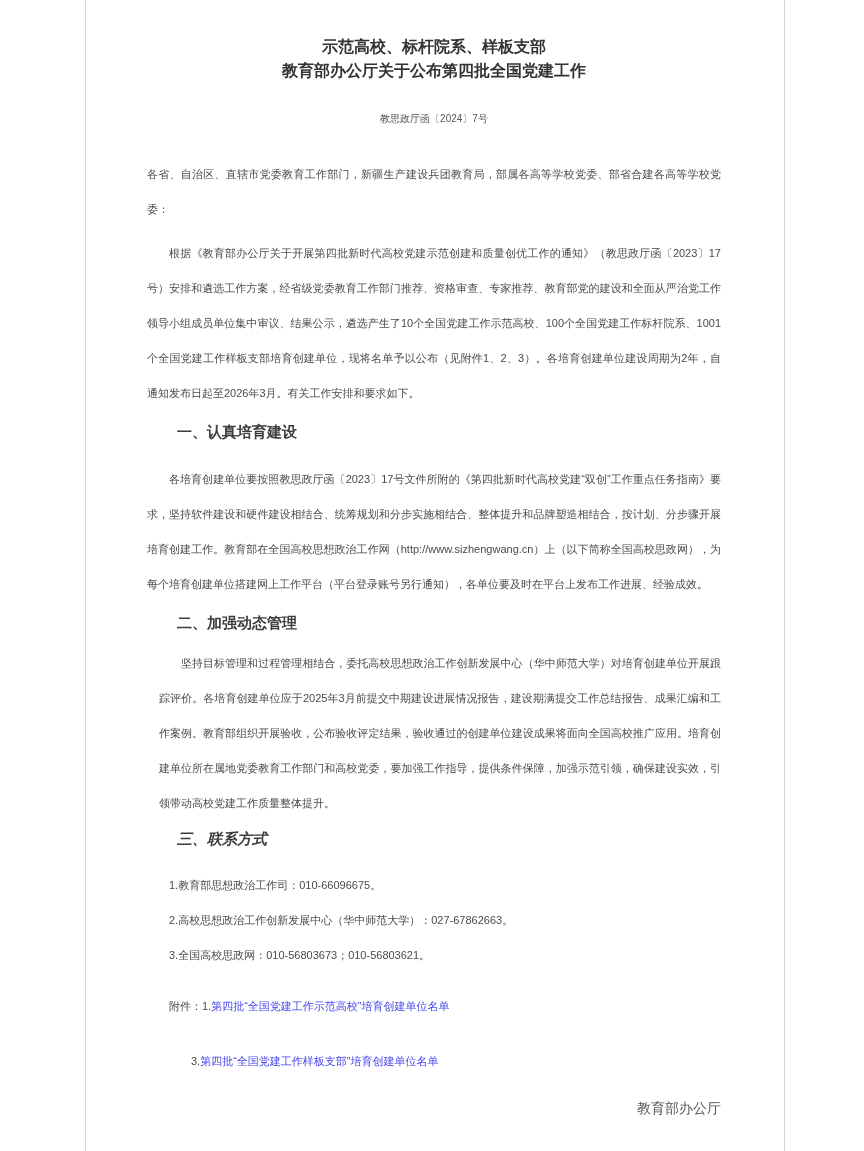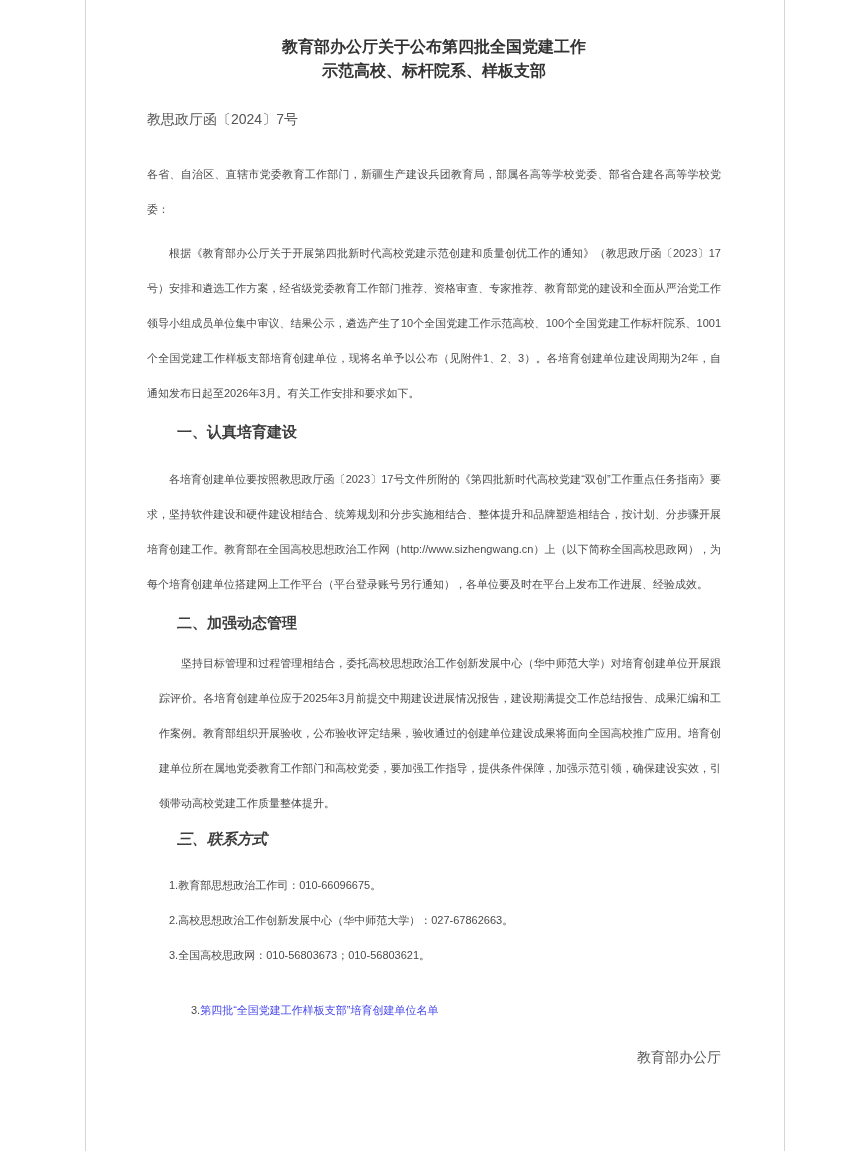--- a/index.html
+++ b/index.html
@@ -22,23 +22,23 @@
     margin: 0;
     font-size: 16px;
     font-weight: bold;
     color: #333333;
     text-align: center;
     line-height: 24px;
   }
   .title .tl { display: block; }
   .docnum {
     margin: 26px 0 0;
-    font-size: 14px;
+    font-size: 10px;
     color: #555555;
-    text-align: left;
+    text-align: center;
     line-height: 20px;
   }
   .bodytext {
     font-size: 11px;
     color: #4a4a4a;
     line-height: 35px;
     margin: 0;
     text-align: justify;
   }
   .salutation { margin-top: 28px; }
@@ -75,40 +75,43 @@
   .mt17 { margin-top: 17px; }
   .mt18 { margin-top: 0; }
   .mt20 { margin-top: 20px; }
 </style>
 </head>
 <body>
 
 <div class="frame">
 
   <h1 class="title">
+    <span class="tl">示范高校、标杆院系、样板支部</span>
     <span class="tl">教育部办公厅关于公布第四批全国党建工作</span>
-    <span class="tl">示范高校、标杆院系、样板支部</span>
   </h1>
 
   <p class="docnum">教思政厅函〔2024〕7号</p>
 
   <p class="bodytext salutation">各省、自治区、直辖市党委教育工作部门，新疆生产建设兵团教育局，部属各高等学校党委、部省合建各高等学校党委：</p>
 
   <p class="bodytext indent2 mt9">根据《教育部办公厅关于开展第四批新时代高校党建示范创建和质量创优工作的通知》（教思政厅函〔2023〕17号）安排和遴选工作方案，经省级党委教育工作部门推荐、资格审查、专家推荐、教育部党的建设和全面从严治党工作领导小组成员单位集中审议、结果公示，遴选产生了10个全国党建工作示范高校、100个全国党建工作标杆院系、1001个全国党建工作样板支部培育创建单位，现将名单予以公布（见附件1、2、3）。各培育创建单位建设周期为2年，自通知发布日起至2026年3月。有关工作安排和要求如下。</p>
 
   <h2 class="sect mt7">一、认真培育建设</h2>
   <p class="bodytext indent2 mt17">各培育创建单位要按照教思政厅函〔2023〕17号文件所附的《第四批新时代高校党建“双创”工作重点任务指南》要求，坚持软件建设和硬件建设相结合、统筹规划和分步实施相结合、整体提升和品牌塑造相结合，按计划、分步骤开展培育创建工作。教育部在全国高校思想政治工作网（http://www.sizhengwang.cn）上（以下简称全国高校思政网），为每个培育创建单位搭建网上工作平台（平台登录账号另行通知），各单位要及时在平台上发布工作进展、经验成效。</p>
 
   <h2 class="sect mt7">二、加强动态管理</h2>
   <p class="bodytext indent2 mt10">坚持目标管理和过程管理相结合，委托高校思想政治工作创新发展中心（华中师范大学）对培育创建单位开展跟踪评价。各培育创建单位应于2025年3月前提交中期建设进展情况报告，建设期满提交工作总结报告、成果汇编和工作案例。教育部组织开展验收，公布验收评定结果，验收通过的创建单位建设成果将面向全国高校推广应用。培育创建单位所在属地党委教育工作部门和高校党委，要加强工作指导，提供条件保障，加强示范引领，确保建设实效，引领带动高校党建工作质量整体提升。</p>
 
   <h2 class="sect mt4">三、联系方式</h2>
   <p class="bodytext indent2 contact mt16">1.教育部思想政治工作司：010-66096675。</p>
   <p class="bodytext indent2 contact mt18">2.高校思想政治工作创新发展中心（华中师范大学）：027-67862663。</p>
   <p class="bodytext indent2 contact mt18">3.全国高校思政网：010-56803673；010-56803621。</p>
 
+  <p class="bodytext attach first mt16">
+    <span>附件：</span><span>1.</span><a class="link" href="#">第四批“全国党建工作示范高校”培育创建单位名单</a>
+  </p>
   <p class="bodytext attach rest mt20">
     <span>3.</span><a class="link" href="#">第四批“全国党建工作样板支部”培育创建单位名单</a>
   </p>
 
   <p class="sign mt16">教育部办公厅</p>
 
 </div>
 
 </body></html>

